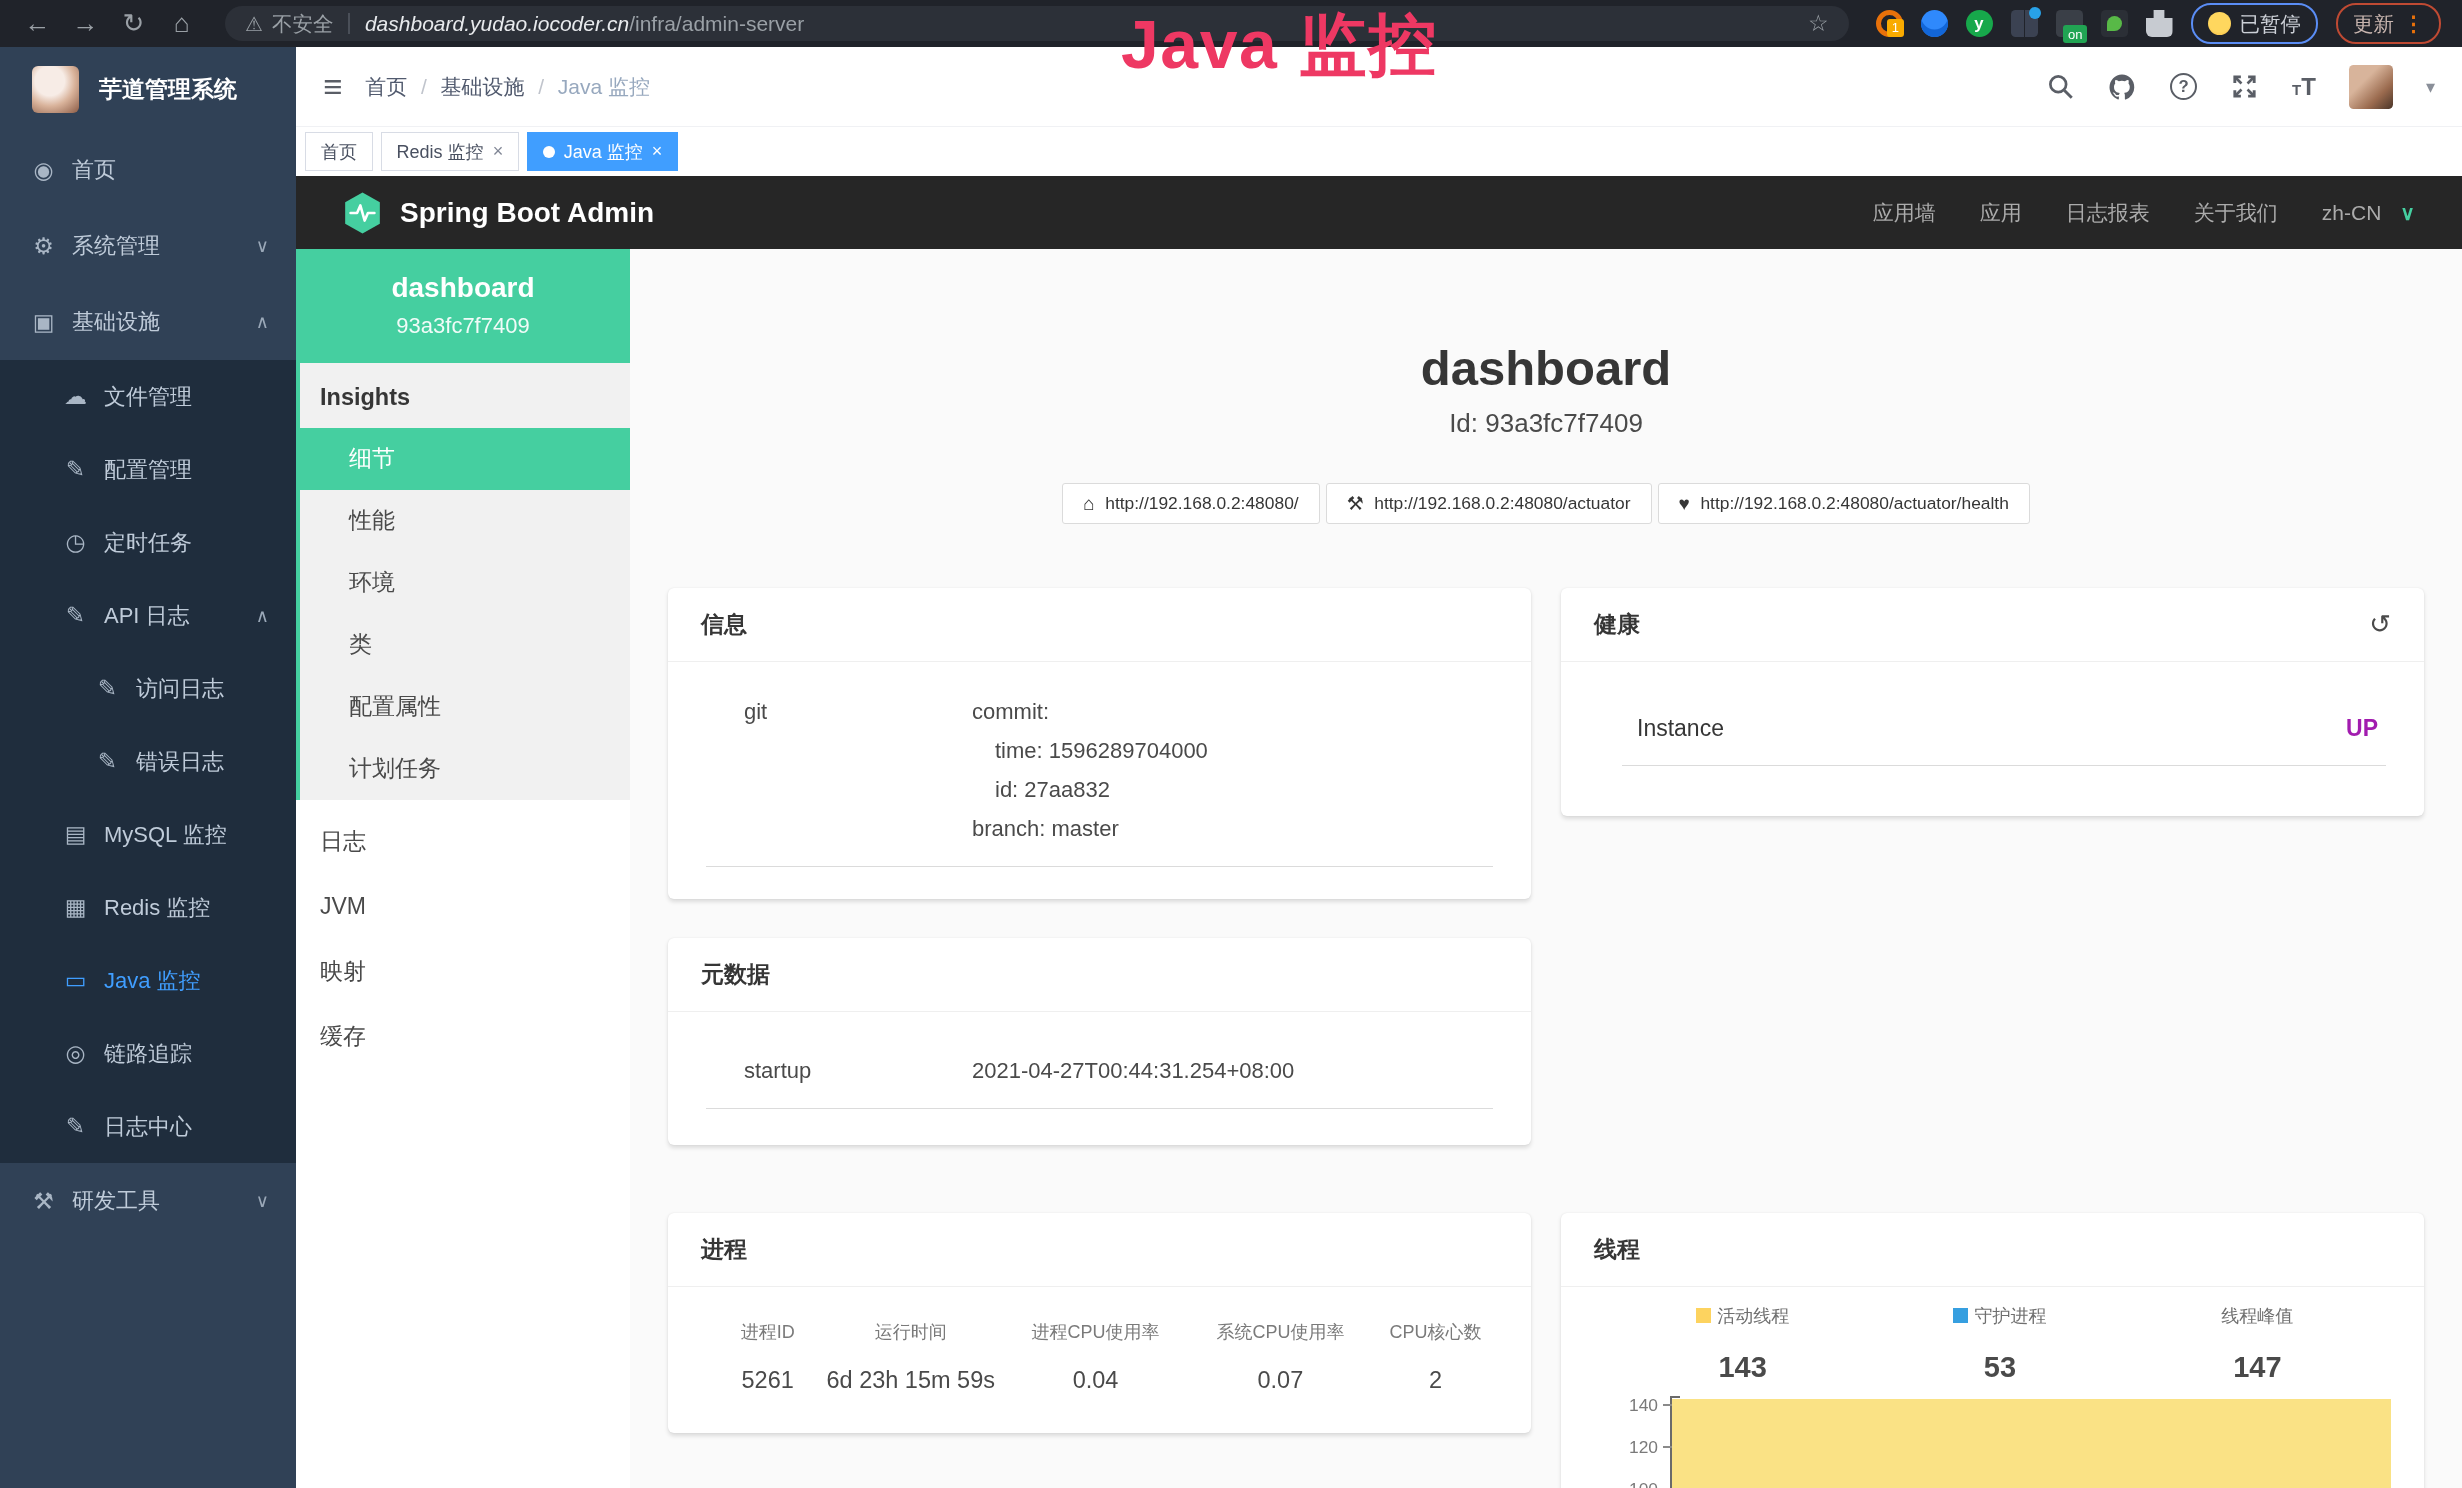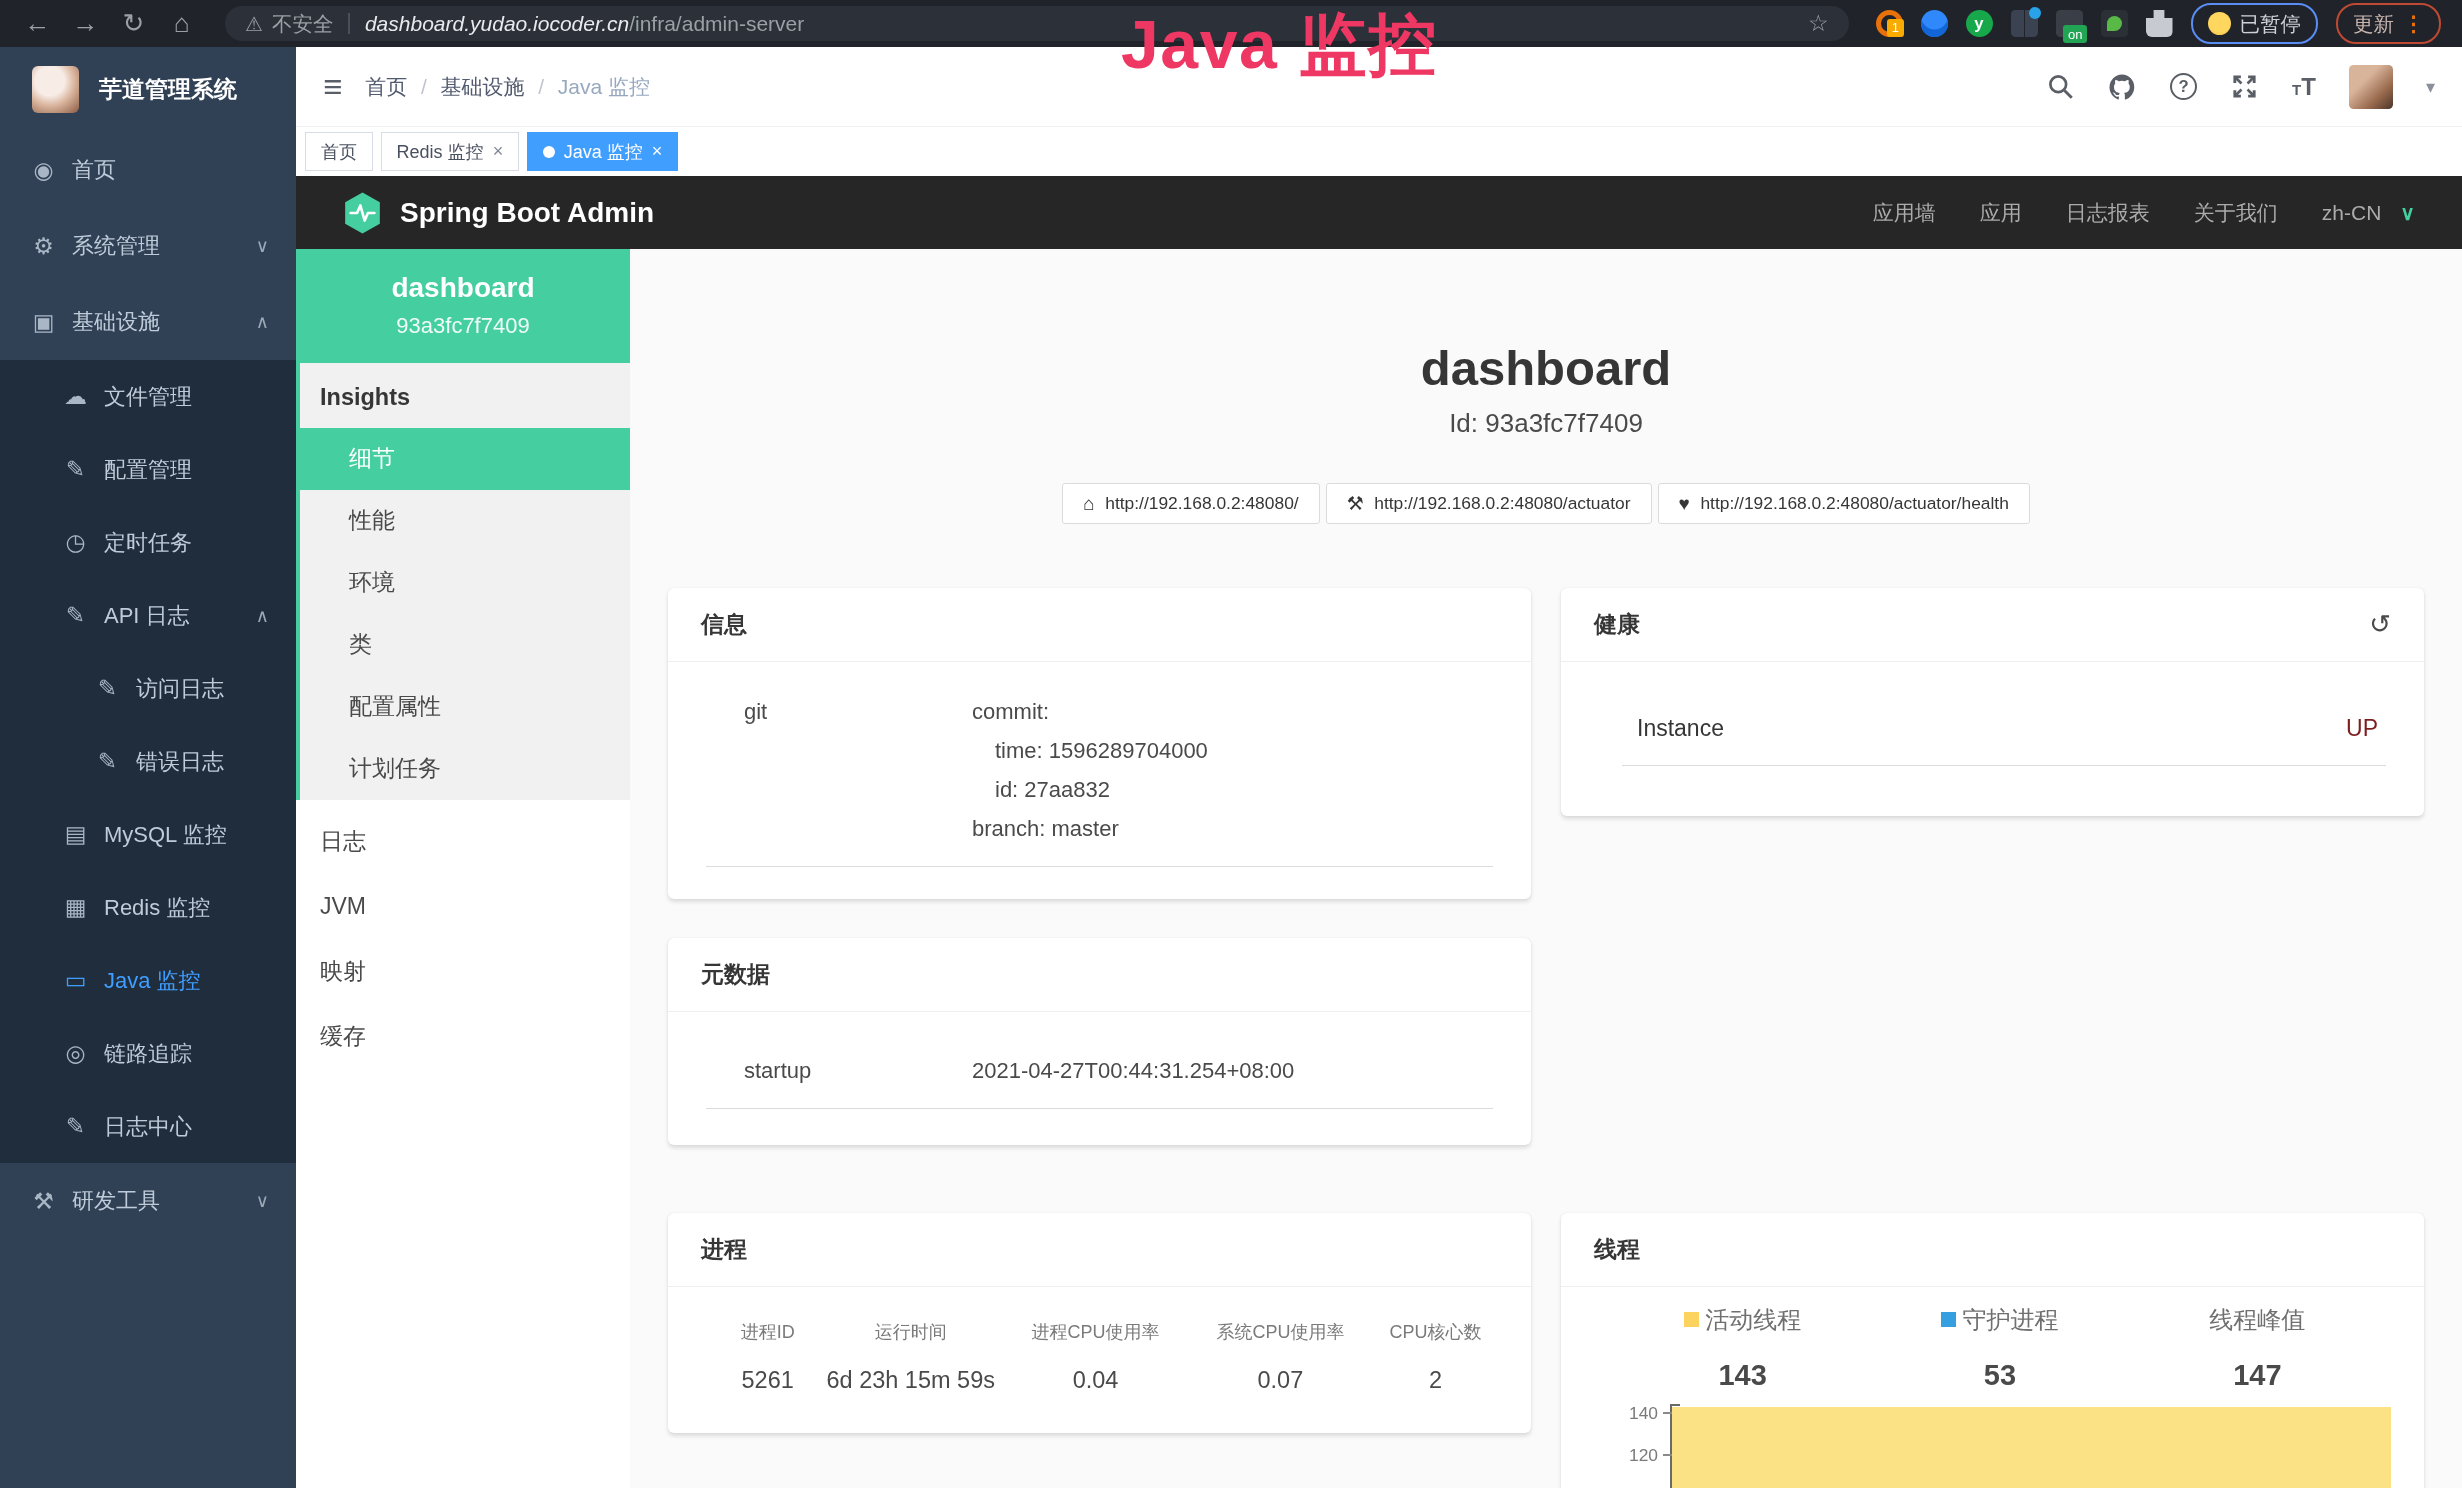--- a/index.html
+++ b/index.html
@@ -107,32 +107,32 @@
   .card-title { font-size:23px; font-weight:bold; color:#363636; }
   .hist { font-size:26px; color:#4a4a4a; }
   .kv { display:flex; padding:30px 38px 0 76px; font-size:22px; color:#4a4a4a; line-height:39px; }
   .kv-label { width:228px; flex-shrink:0; }
   .kv-value { flex:1; }
   .ind { padding-left:23px; }
   .underline { border-bottom:1.5px solid #dbdbdb; margin:18px 38px 0; }
   .c-info { height:311px; }
   .c-health { height:228px; }
   .c-health .hrow { display:flex; justify-content:space-between; align-items:center; padding:53px 46px 0 76px; font-size:23px; color:#363636; font-weight:500; }
-  .c-health .up { color:#7f1d1d; font-weight:normal; }
+  .c-health .up { color:#a21caf; font-weight:bold; }
   .c-health .underline { margin-left:61px; margin-top:23px; }
   .c-meta { height:207px; }
   .c-meta .kv { padding-top:39px; }
   .c-proc { height:220px; }
   .ptable { padding:33px 30px 0 46px; }
   .prow { display:grid; grid-template-columns:0.9fr 1.5fr 1.6fr 1.5fr 1.1fr; text-align:center; }
   .phead { font-size:18px; color:#7a7a7a; }
   .pval { font-size:23.5px; color:#4a4a4a; margin-top:23px; }
   .c-thread { height:463px; }
   .legend { display:grid; grid-template-columns:1fr 1fr 1fr; padding:16.7px 38px 0 53px; }
-  .leg-item { display:flex; align-items:center; justify-content:center; gap:6px; font-size:24px; color:#6f6f6f; }
+  .leg-item { display:flex; align-items:center; justify-content:center; gap:6px; font-size:18px; color:#6f6f6f; }
   .sq { width:15px; height:15px; flex-shrink:0; }
   .sq-yellow { background:#fdd35f; }
   .sq-blue { background:#369fe0; }
   .leg-vals { display:grid; grid-template-columns:1fr 1fr 1fr; text-align:center; font-size:29px; color:#4a4a4a; margin-top:23px; padding:0 38px 0 53px;font-weight:bold; }
   .chart { display:flex; margin:12px 33px 0 53px; height:250px; }
   .yaxis { width:56px; position:relative; font-size:17.4px; color:#7a7a7a; }
   .yaxis span { position:absolute; right:12px; transform:translateY(-50%); }
   .plot { flex:1; position:relative; border-left:2.3px solid #6a6a6a; }
   .plot::before { content:""; position:absolute; left:-2.3px; top:0; width:10.6px; height:2.3px; background:#6a6a6a; }
   .tick { position:absolute; left:-9px; width:9px; height:2.3px; background:#8a8a8a; }

